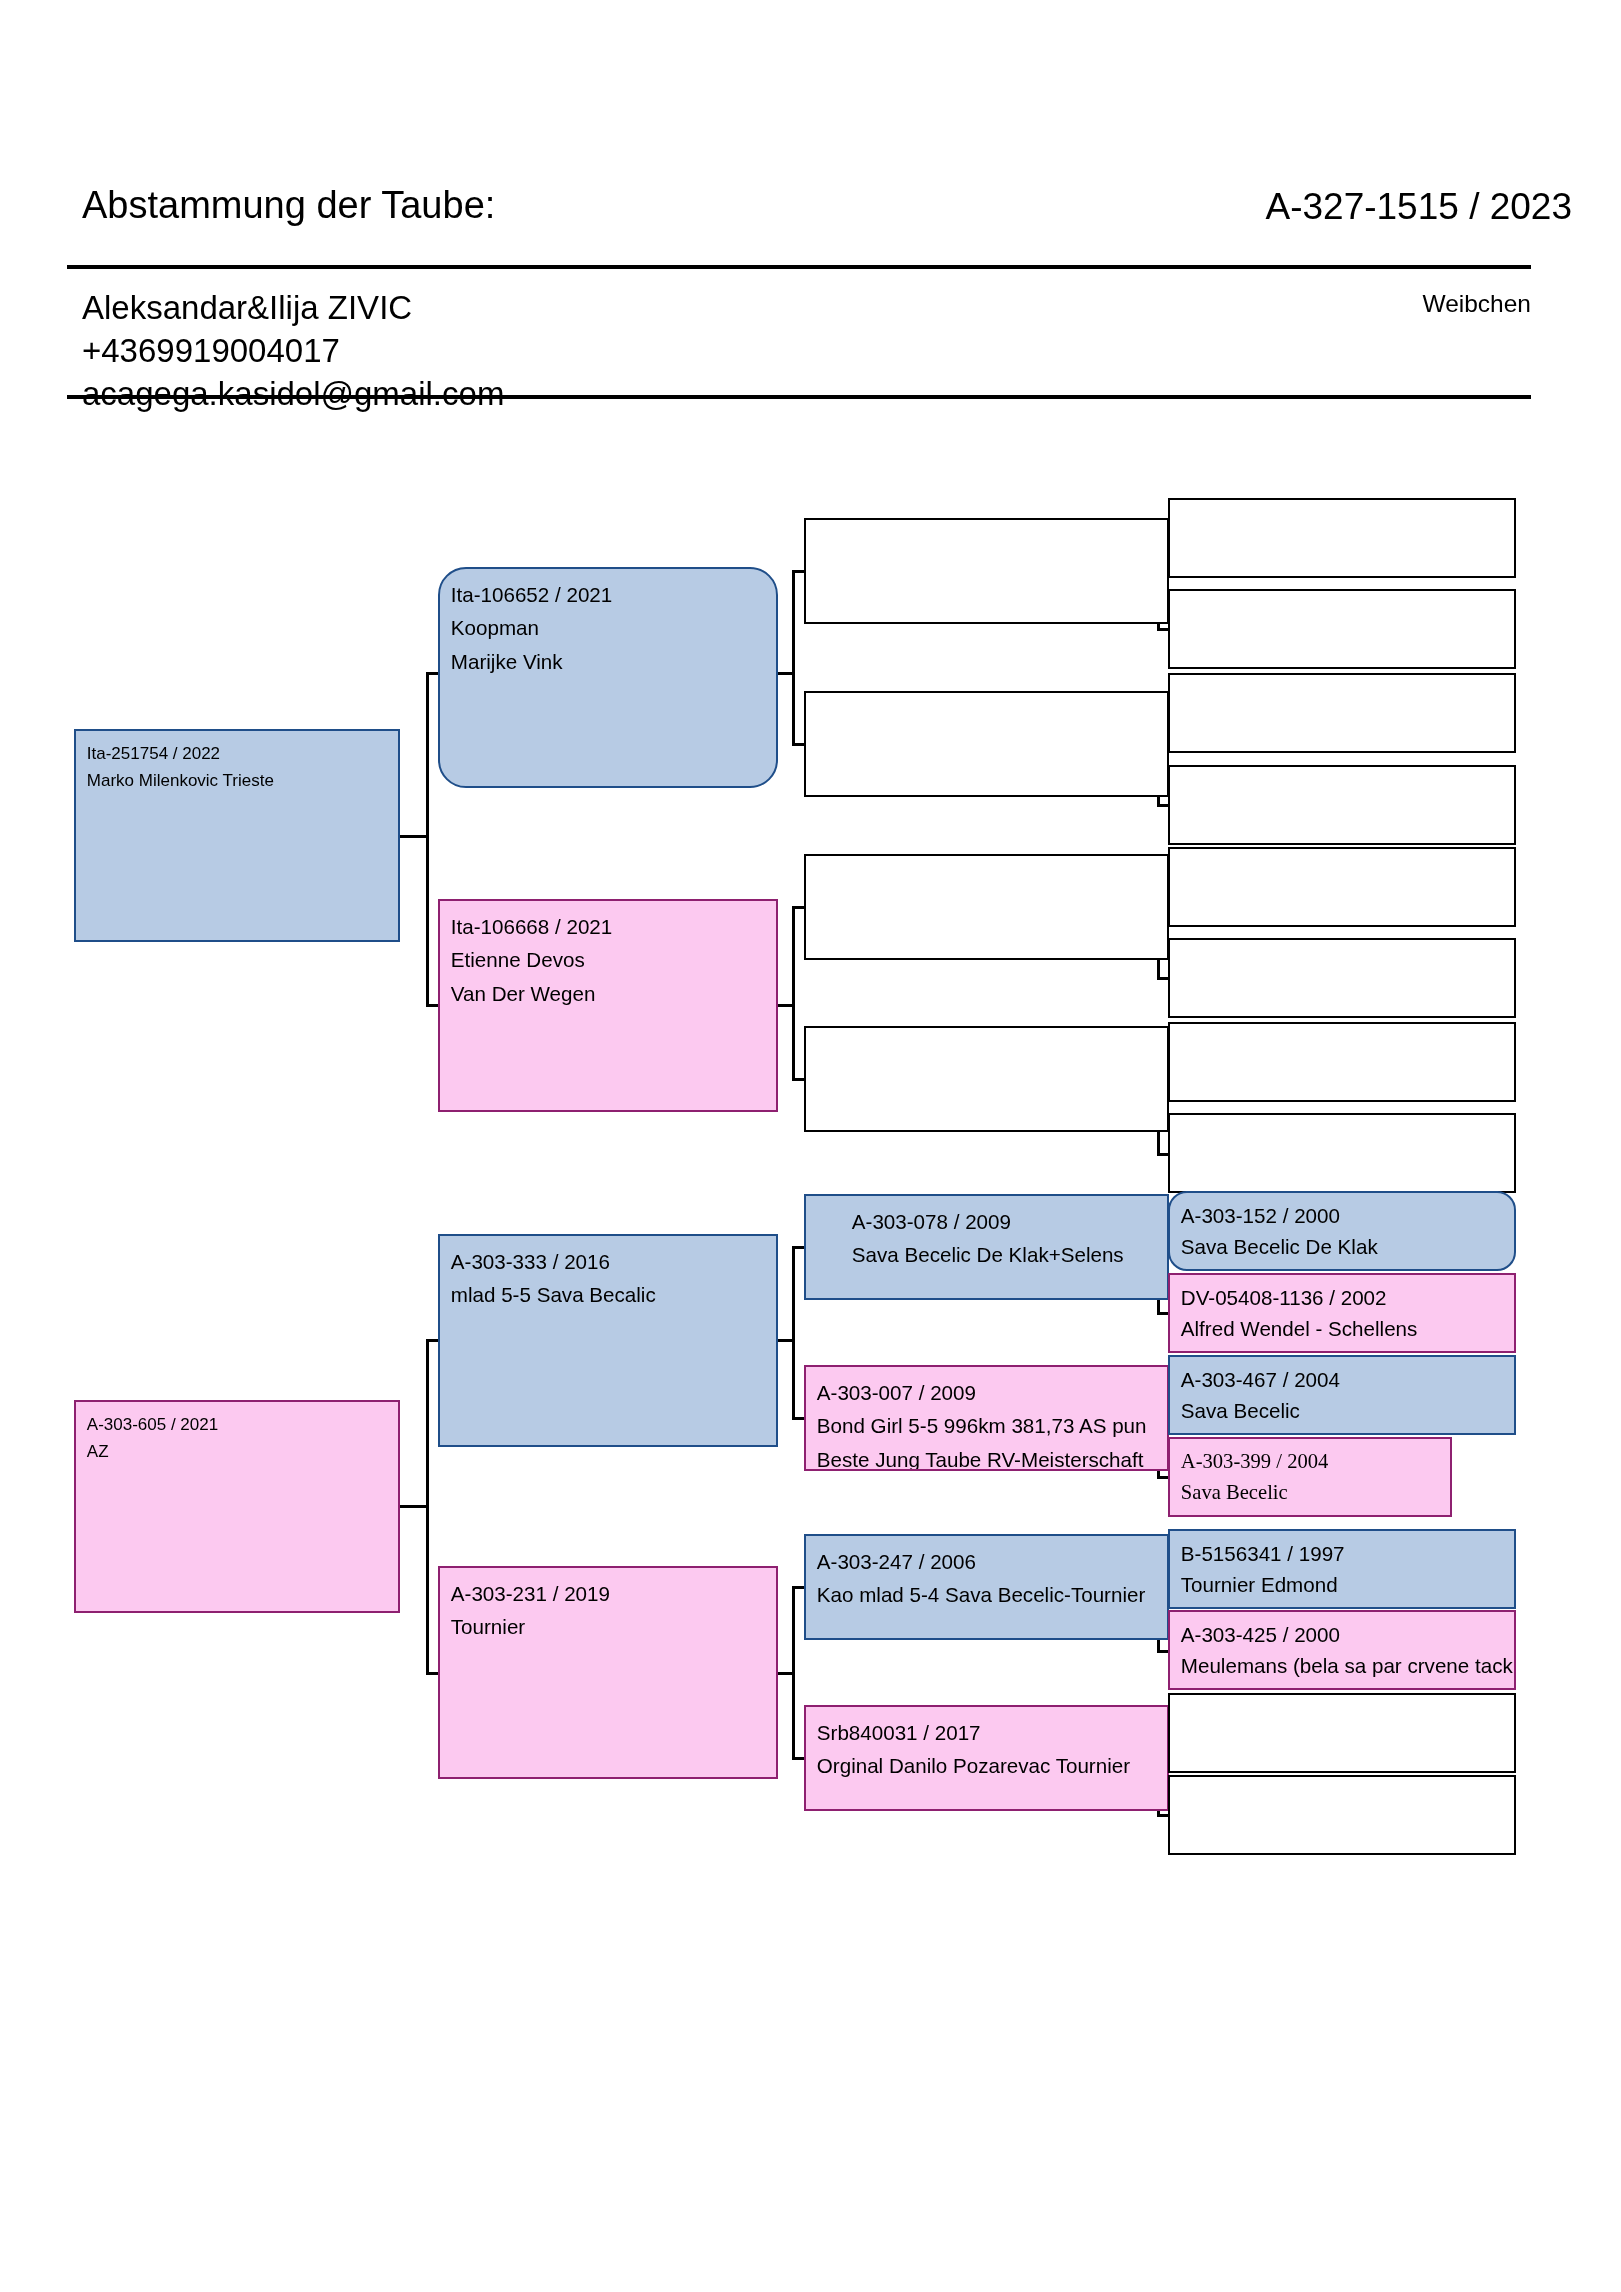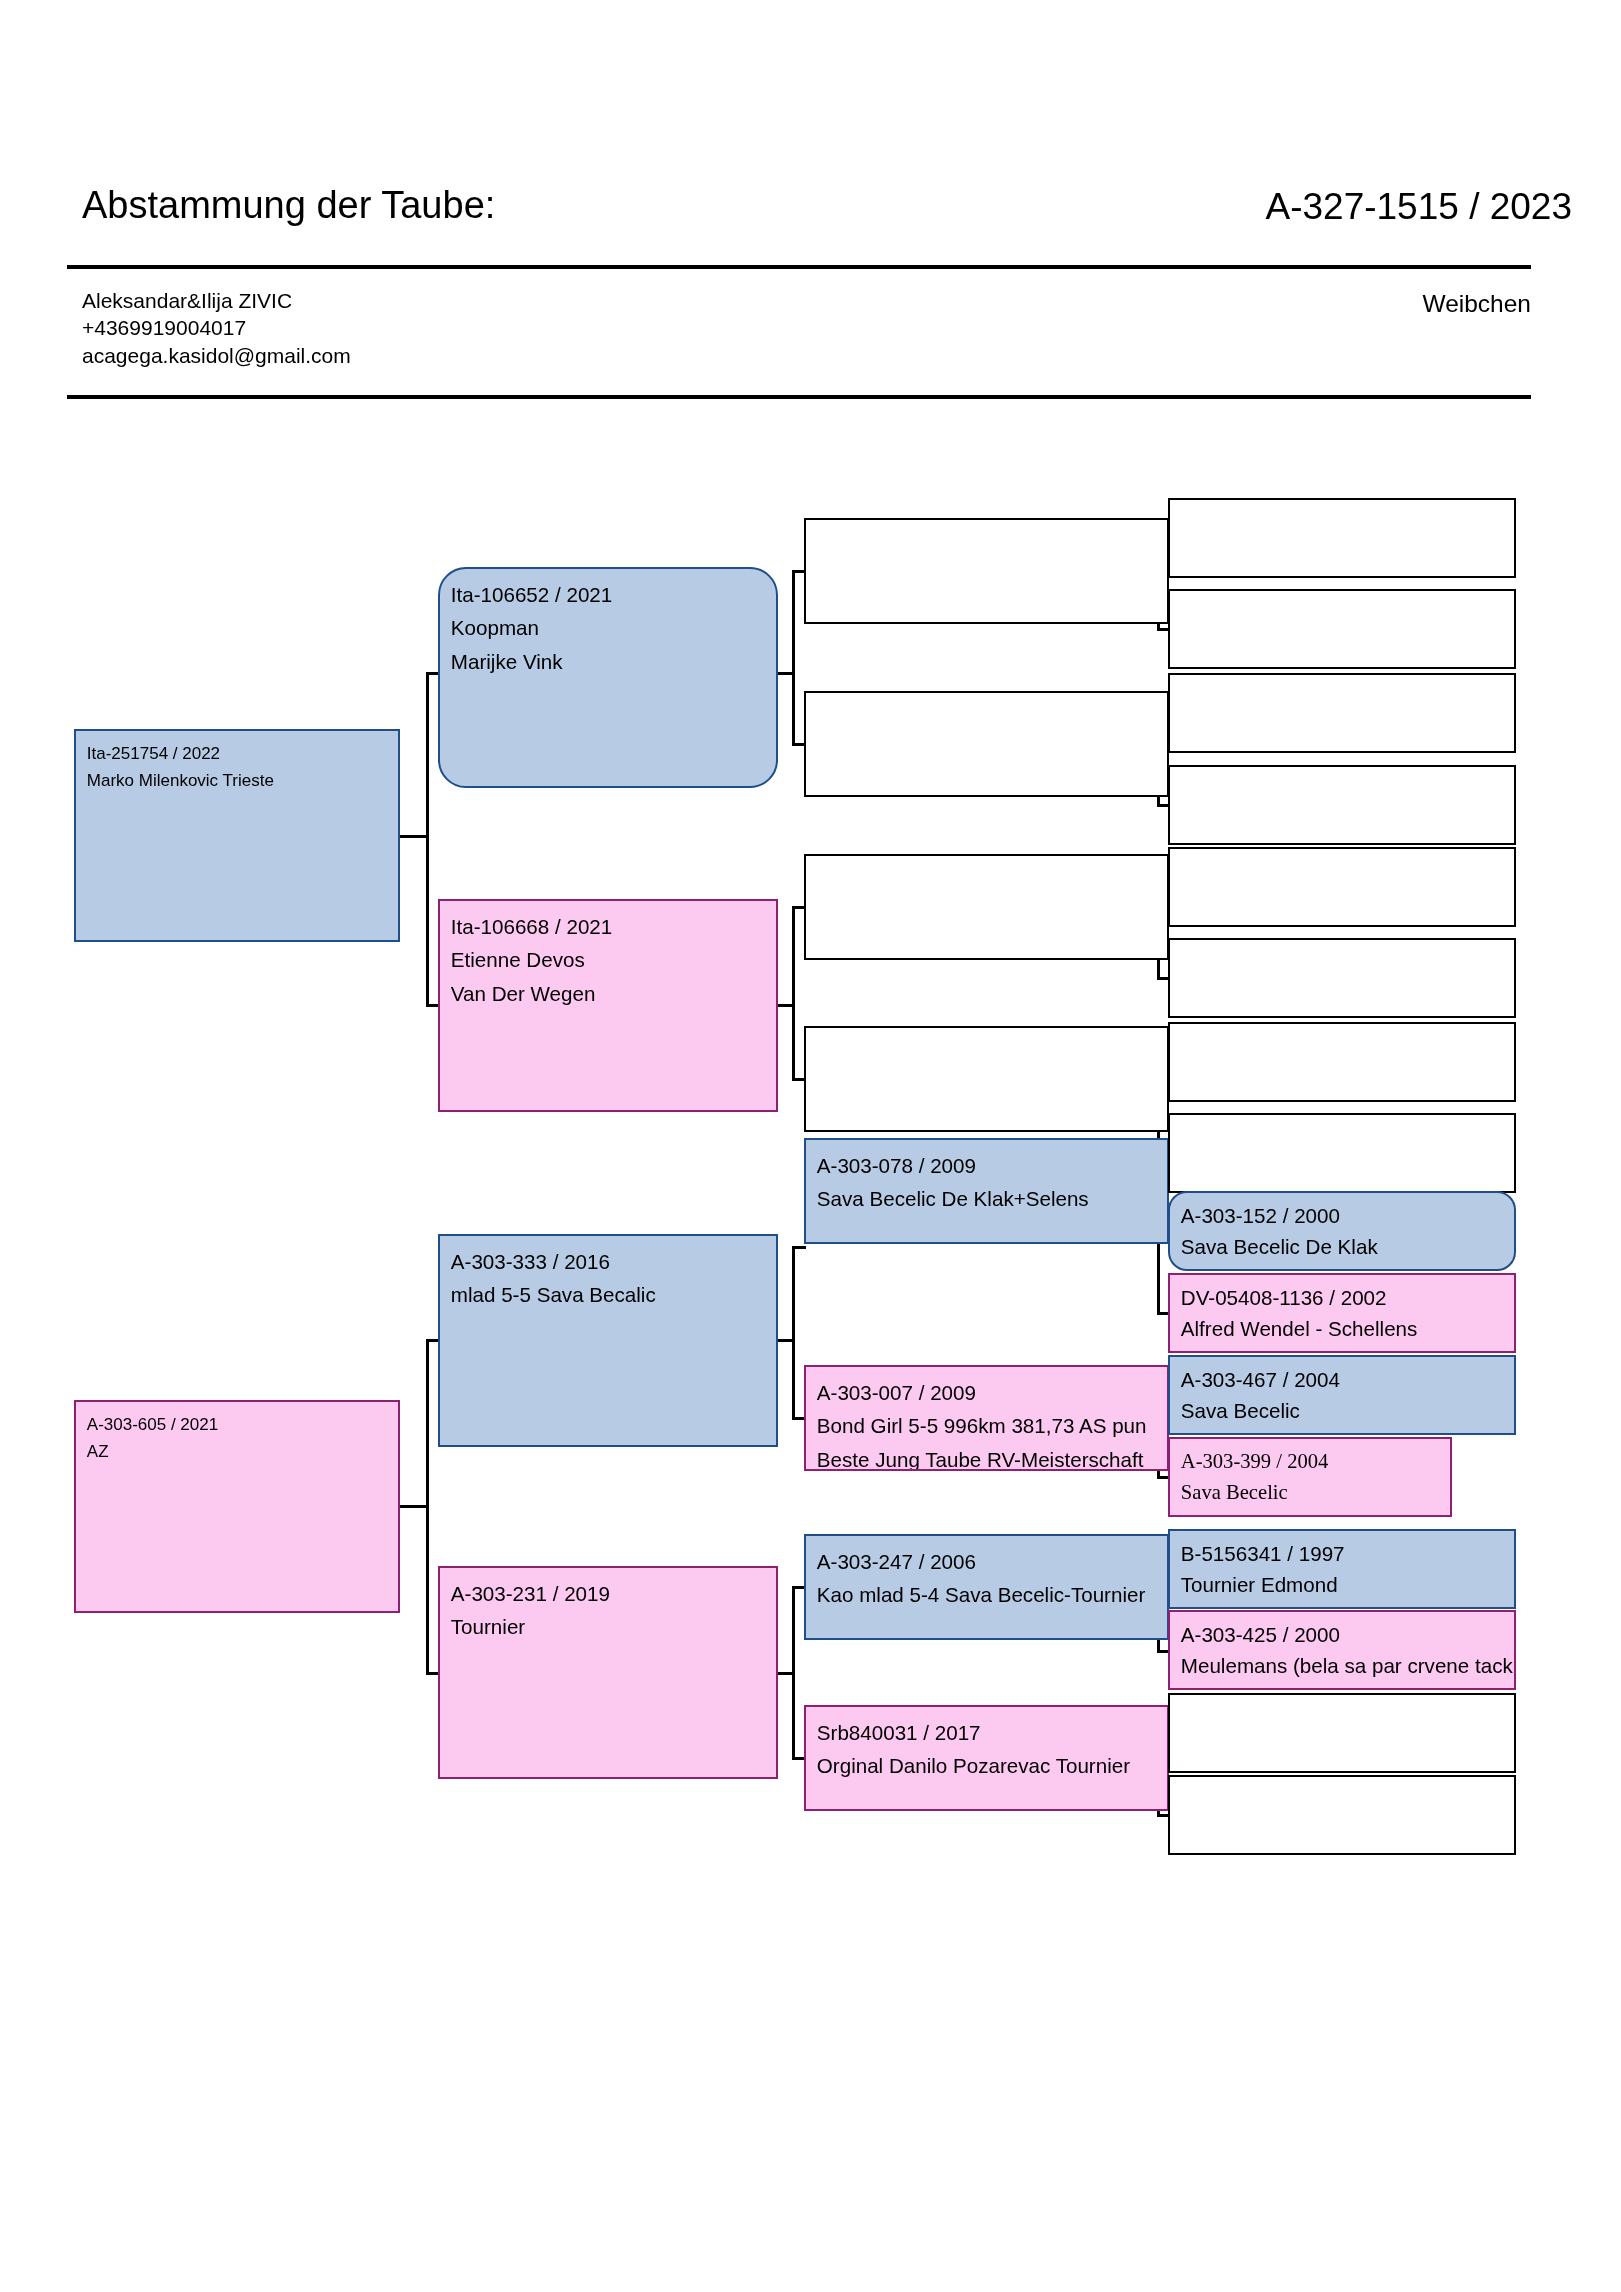--- a/index.html
+++ b/index.html
@@ -41,21 +41,21 @@
     height: 3.9px;
     background: #000;
   }
   #rule-top  { top: 265px; }
   #rule-bot  { top: 395px; }
 
   #owner-block {
     position: absolute;
     left: 82px;
     top: 287px;
-    font-size: 21px;
+    font-size: 33px;
     line-height: 1.30;
     white-space: nowrap;
   }
   #sex-label {
     position: absolute;
     right: 90px;
     top: 290px;
     font-size: 24.5px;
     white-space: nowrap;
   }
@@ -156,21 +156,21 @@
     </div>
     <div class="pbox empty gen3" style="left: 804px; top: 691px; width: 365px; height: 106px; z-index: 5;">
       <div class="lines"></div>
     </div>
     <div class="pbox empty gen3" style="left: 804px; top: 854px; width: 365px; height: 106px; z-index: 5;">
       <div class="lines"></div>
     </div>
     <div class="pbox empty gen3" style="left: 804px; top: 1026px; width: 365px; height: 106px; z-index: 5;">
       <div class="lines"></div>
     </div>
-    <div class="pbox male gen3" style="left: 804px; top: 1138px; width: 365px; height: 106px; z-index: 5;">
+    <div class="pbox male gen3" style="left: 804px; top: 1194px; width: 365px; height: 106px; z-index: 5; padding-left: 35px;">
       <div class="lines">
         <div class="ln">A-303-078 / 2009</div>
         <div class="ln">Sava Becelic De Klak+Selens</div>
       </div>
     </div>
     <div class="pbox female gen3" style="left: 804px; top: 1365px; width: 365px; height: 106px; z-index: 5;">
       <div class="lines">
         <div class="ln">A-303-007 / 2009</div>
         <div class="ln">Bond Girl 5-5 996km 381,73 AS pun</div>
         <div class="ln">Beste Jung Taube RV-Meisterschaft</div>

